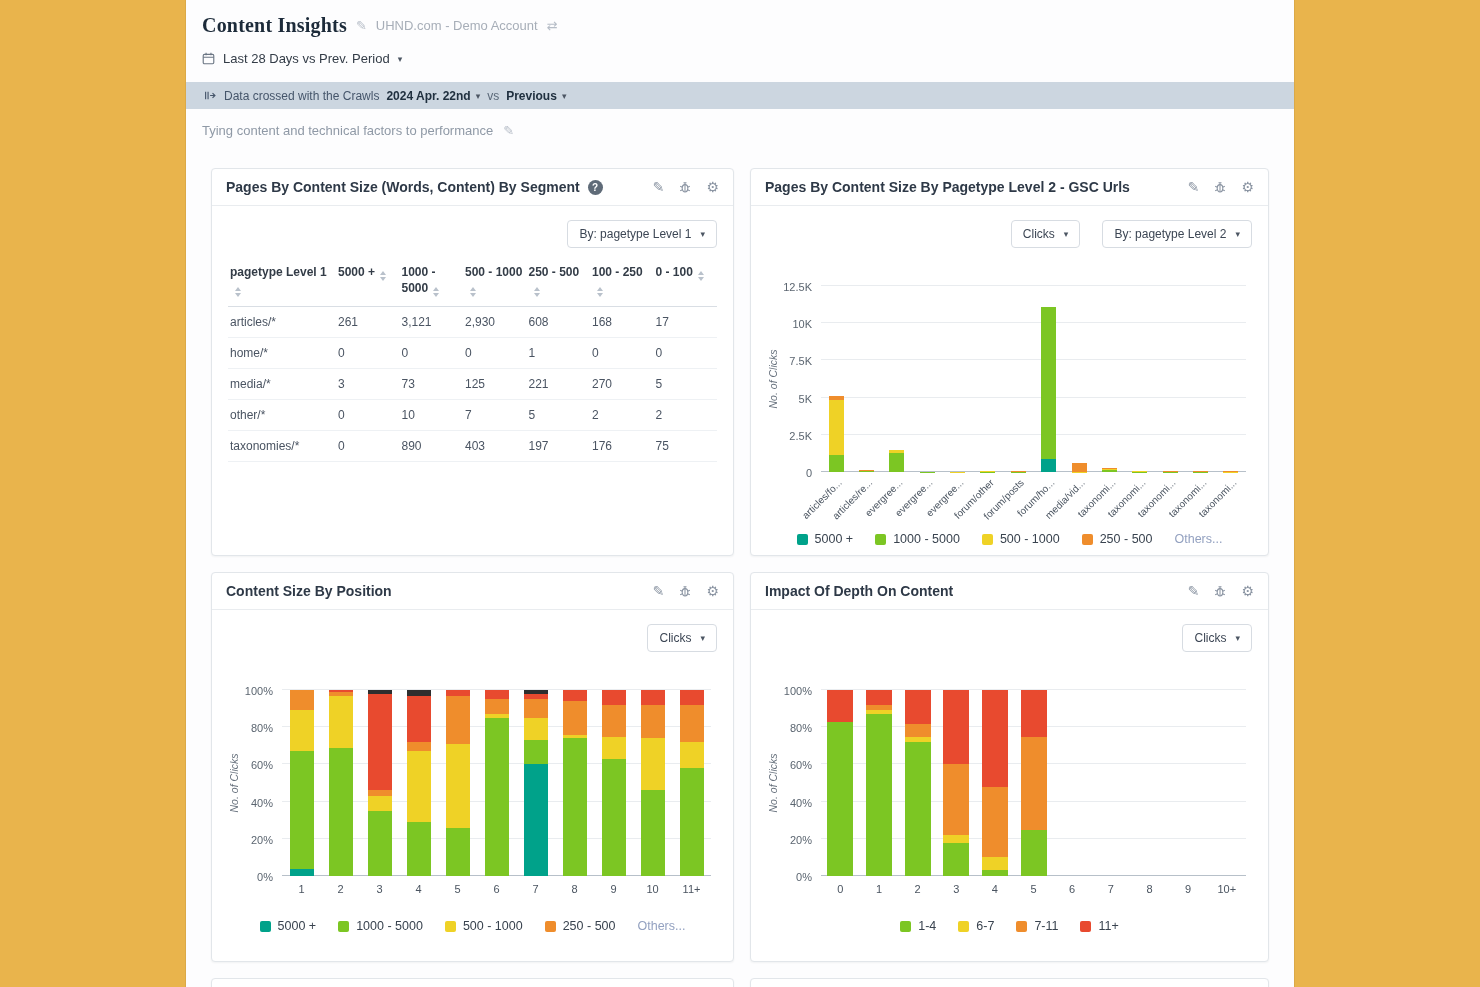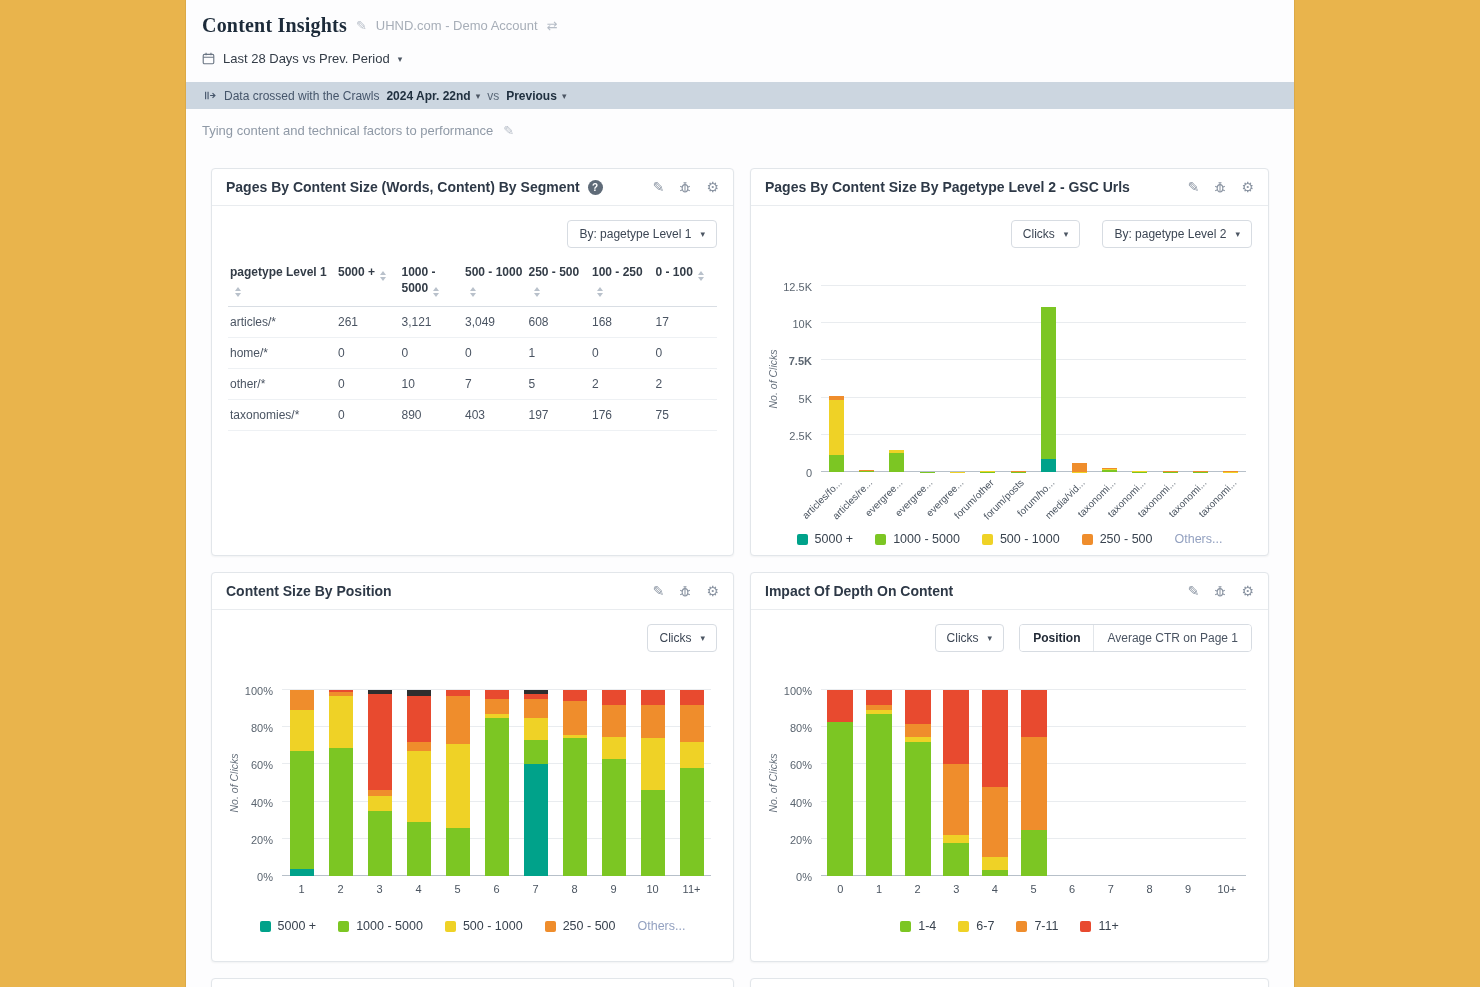--- a/index.html
+++ b/index.html
@@ -214,33 +214,42 @@
                     <i class="up"></i>
                     <i class="dn"></i>
                   </span></th>
               </tr>
             </thead>
           <tbody>
               <tr>
                 <td class="seg">articles/*</td>
                 <td class="num">261</td>
                 <td class="num">3,121</td>
-                <td class="num">3,049</td>
+                <td class="num">2,930</td>
                 <td class="num">608</td>
                 <td class="num">168</td>
                 <td class="num">17</td>
               </tr>
               <tr>
                 <td class="seg">home/*</td>
                 <td class="num">0</td>
                 <td class="num">0</td>
                 <td class="num">0</td>
                 <td class="num">1</td>
                 <td class="num">0</td>
                 <td class="num">0</td>
+              </tr>
+              <tr>
+                <td class="seg">media/*</td>
+                <td class="num">3</td>
+                <td class="num">73</td>
+                <td class="num">125</td>
+                <td class="num">221</td>
+                <td class="num">270</td>
+                <td class="num">5</td>
               </tr>
               <tr>
                 <td class="seg">other/*</td>
                 <td class="num">0</td>
                 <td class="num">10</td>
                 <td class="num">7</td>
                 <td class="num">5</td>
                 <td class="num">2</td>
                 <td class="num">2</td>
               </tr>
@@ -282,21 +291,21 @@
         <div class="chart" data-chart="pagetype2">
           <div class="plot">
             <span class="ytitle">No. of Clicks</span>
           <div class="gridline zero" style="bottom: 0%;"></div>
               <span class="tick" style="bottom: calc(0% - 7px);">0</span>
               <div class="gridline" style="bottom: 20%;"></div>
               <span class="tick" style="bottom: calc(20% - 7px);">2.5K</span>
               <div class="gridline" style="bottom: 40%;"></div>
               <span class="tick" style="bottom: calc(40% - 7px); margin-top: 12px;">5K</span>
               <div class="gridline" style="bottom: 60%;"></div>
-              <span class="tick" style="bottom: calc(60% - 7px); font-weight: bold;">7.5K</span>
+              <span class="tick" style="bottom: calc(60% - 7px);">7.5K</span>
               <div class="gridline" style="bottom: 80%;"></div>
               <span class="tick" style="bottom: calc(80% - 7px);">10K</span>
               <div class="gridline" style="bottom: 100%;"></div>
               <span class="tick" style="bottom: calc(100% - 7px);">12.5K</span>
               <div class="bars">
                 <div class="slot">
                   <div class="bar" style="height: 40.8%;">
                     <div class="segpart" style="height: 22.549%; background: rgb(124, 198, 35);"></div>
                     <div class="segpart" style="height: 72.549%; background: rgb(239, 210, 38);"></div>
                     <div class="segpart" style="height: 4.90196%; background: rgb(239, 141, 44);"></div>
@@ -629,24 +638,20 @@
               <path d="M8 5.3V3.2M6.3 3.2h3.4M2.5 7.2l2.4 1M2.5 12.2l2.6-1.1M13.5 7.2l-2.4 1M13.5 12.2l-2.6-1.1M8 5.3v8.4"></path>
             </svg>
             <span class="glyph-icon">⚙</span>
           </div>
         </div>
         <div class="toolbar" style="gap:15px;">
           <span class="dropdown">
             <span>Clicks</span>
             <span class="caret">▾</span>
           </span>
-          <span class="toggle">
-            <span class="opt active">Position</span>
-            <span class="opt">Average CTR on Page 1</span>
-          </span>
         </div>
         <div class="chart" data-chart="depth">
           <div class="plot">
             <span class="ytitle">No. of Clicks</span>
           <div class="gridline zero" style="bottom: 0%;"></div>
               <span class="tick" style="bottom: calc(0% - 7px);">0%</span>
               <div class="gridline" style="bottom: 20%;"></div>
               <span class="tick" style="bottom: calc(20% - 7px);">20%</span>
               <div class="gridline" style="bottom: 40%;"></div>
               <span class="tick" style="bottom: calc(40% - 7px);">40%</span>

